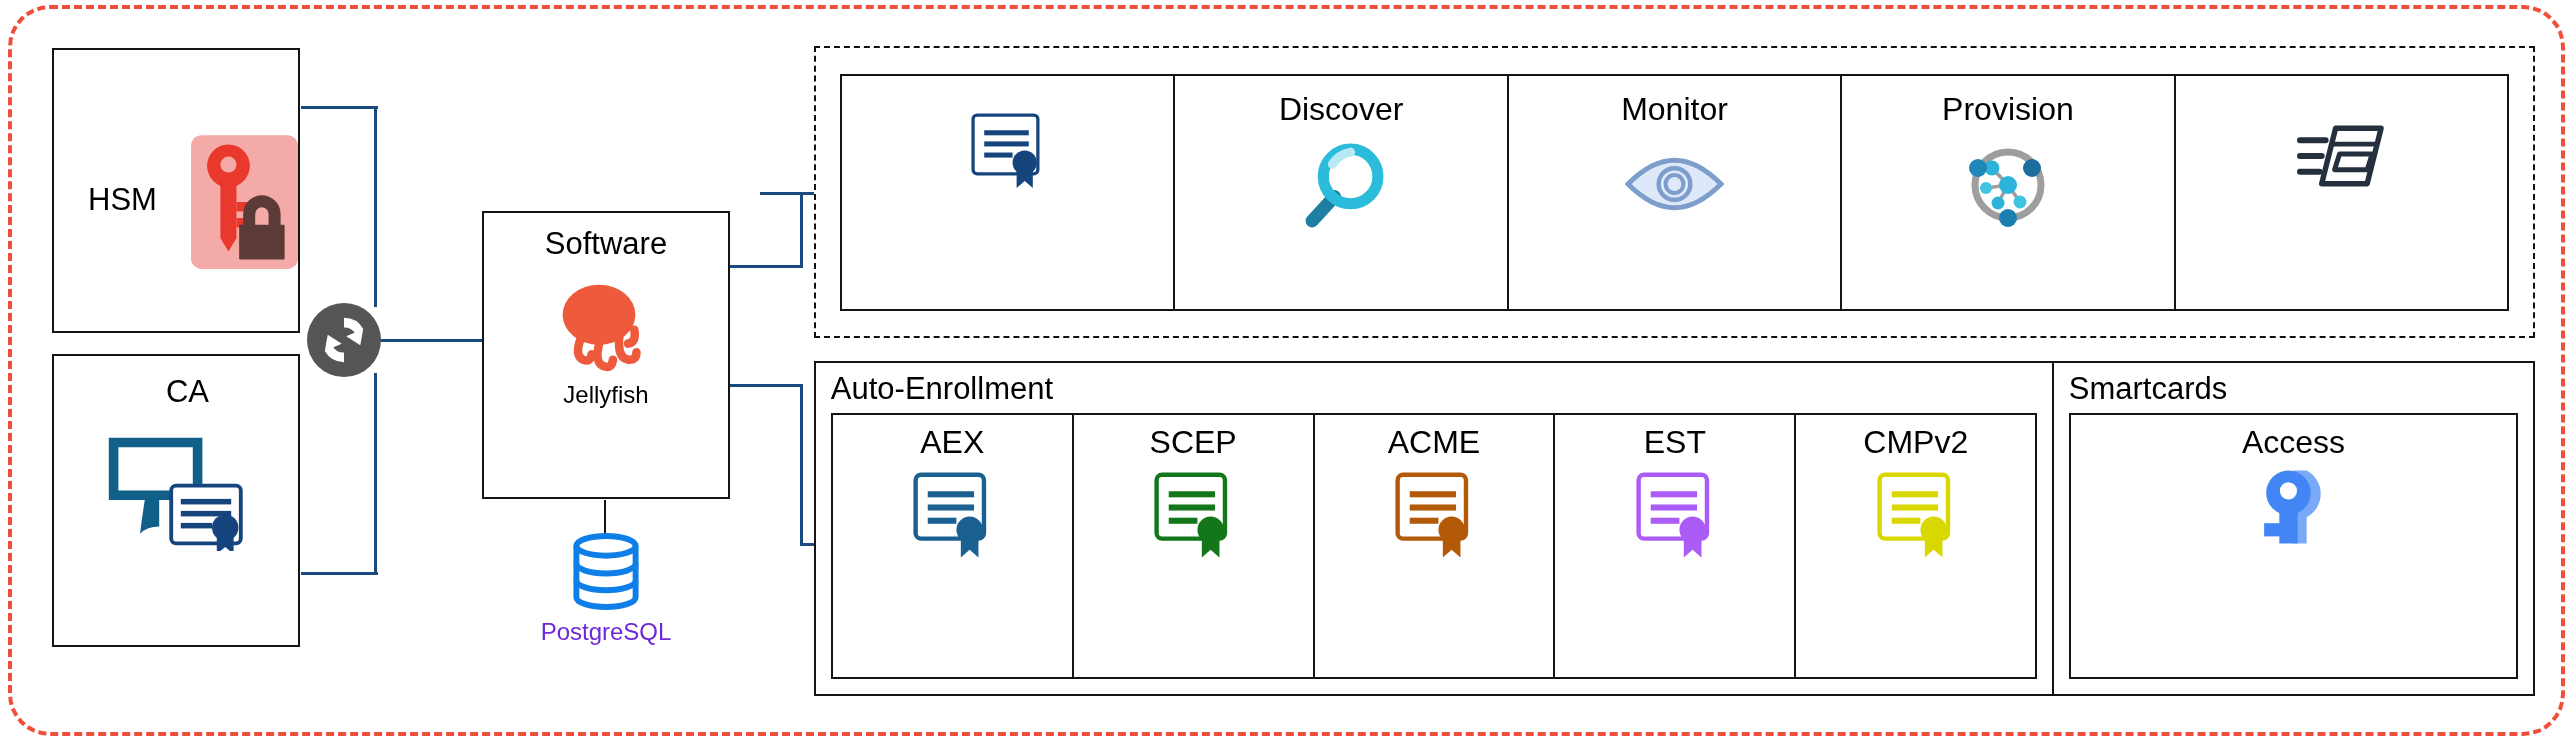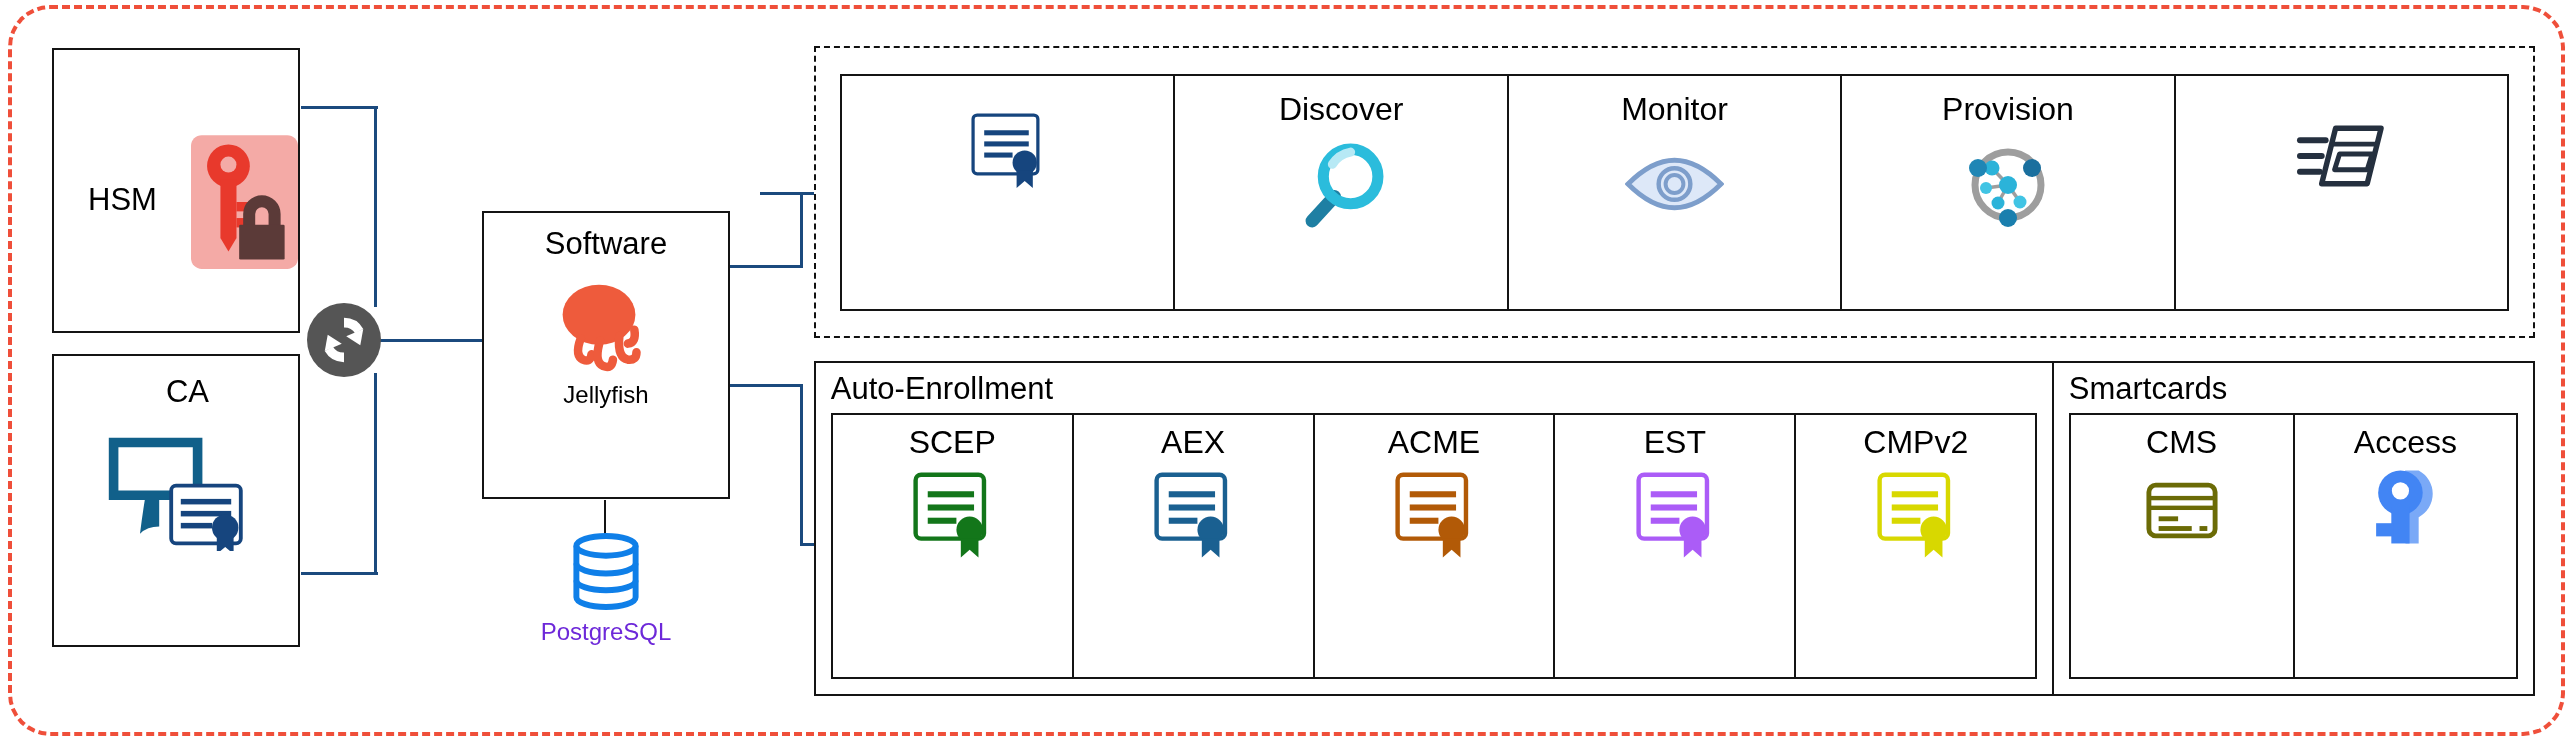--- a/index.html
+++ b/index.html
@@ -287,52 +287,52 @@
   </div>
 </div>
 
 <div id="services-panel">
 
   <div class="service-group" id="auto-enrollment-group">
     <div class="group-title">Auto-Enrollment</div>
     <div class="service-row">
 
       <div class="svc-cell">
+        <div class="box-title">AEX</div>
+        <div class="svc-icon">
+          <svg width="86" height="91" viewBox="0 0 78 82">
+            <rect x="6" y="4" width="62" height="58" rx="5" fill="#fff" stroke="#1a6091" stroke-width="4"></rect>
+            <g fill="#1a6091">
+              <rect x="17" y="19" width="42" height="5.5"></rect>
+              <rect x="17" y="31" width="42" height="5.5"></rect>
+              <rect x="17" y="43" width="26" height="5.5"></rect>
+              <circle cx="55" cy="54" r="12"></circle>
+              <polygon points="47,62 63,62 63,79 55,72 47,79"></polygon>
+            </g>
+          </svg>
+        </div>
+      </div>
+
+      <div class="svc-cell">
         <div class="box-title">SCEP</div>
         <div class="svc-icon">
           <svg width="86" height="91" viewBox="0 0 78 82">
             <rect x="6" y="4" width="62" height="58" rx="5" fill="#fff" stroke="#13761a" stroke-width="4"></rect>
             <g fill="#13761a">
               <rect x="17" y="19" width="42" height="5.5"></rect>
               <rect x="17" y="31" width="42" height="5.5"></rect>
               <rect x="17" y="43" width="26" height="5.5"></rect>
               <circle cx="55" cy="54" r="12"></circle>
               <polygon points="47,62 63,62 63,79 55,72 47,79"></polygon>
             </g>
           </svg>
         </div>
       </div>
 
       <div class="svc-cell">
-        <div class="box-title">AEX</div>
-        <div class="svc-icon">
-          <svg width="86" height="91" viewBox="0 0 78 82">
-            <rect x="6" y="4" width="62" height="58" rx="5" fill="#fff" stroke="#1a6091" stroke-width="4"></rect>
-            <g fill="#1a6091">
-              <rect x="17" y="19" width="42" height="5.5"></rect>
-              <rect x="17" y="31" width="42" height="5.5"></rect>
-              <rect x="17" y="43" width="26" height="5.5"></rect>
-              <circle cx="55" cy="54" r="12"></circle>
-              <polygon points="47,62 63,62 63,79 55,72 47,79"></polygon>
-            </g>
-          </svg>
-        </div>
-      </div>
-
-      <div class="svc-cell">
         <div class="box-title">ACME</div>
         <div class="svc-icon">
           <svg width="86" height="91" viewBox="0 0 78 82">
             <rect x="6" y="4" width="62" height="58" rx="5" fill="#fff" stroke="#b25a07" stroke-width="4"></rect>
             <g fill="#b25a07">
               <rect x="17" y="19" width="42" height="5.5"></rect>
               <rect x="17" y="31" width="42" height="5.5"></rect>
               <rect x="17" y="43" width="26" height="5.5"></rect>
               <circle cx="55" cy="54" r="12"></circle>
               <polygon points="47,62 63,62 63,79 55,72 47,79"></polygon>
@@ -373,35 +373,20 @@
         </div>
       </div>
 
     </div>
   </div>
 
   <div class="service-group" id="smartcards-group">
     <div class="group-title">Smartcards</div>
     <div class="service-row">
 
-      <div class="svc-cell">
-        <div class="box-title">CMS</div>
-        <div class="svc-icon" style="margin-top:23px;">
-          <svg width="74" height="59" viewBox="0 0 76 60">
-            <rect x="4" y="4" width="68" height="52" rx="7" fill="#fff" stroke="#6b6b06" stroke-width="5"></rect>
-            <g fill="#6b6b06">
-              <rect x="4" y="15" width="68" height="4.5"></rect>
-              <rect x="4" y="25" width="68" height="4.5"></rect>
-              <rect x="14" y="36" width="20" height="5"></rect>
-              <rect x="14" y="46" width="34" height="5"></rect>
-              <rect x="56" y="46" width="8" height="5"></rect>
-            </g>
-          </svg>
-        </div>
-      </div>
 
       <div class="svc-cell">
         <div class="box-title">Access</div>
         <div class="svc-icon" style="margin-top:8px;">
           <svg width="79" height="82" viewBox="0 0 78 80">
             <path d="M52 4 a26 26 0 0 1 0 46 v26 h-13 v-26 a26 26 0 0 1 0 -46 z" fill="#7aa9f7"></path>
             <g fill="#4285f4">
               <circle cx="34" cy="26" r="22"></circle>
               <rect x="25" y="40" width="18" height="36"></rect>
               <rect x="10" y="56" width="17" height="13"></rect>

